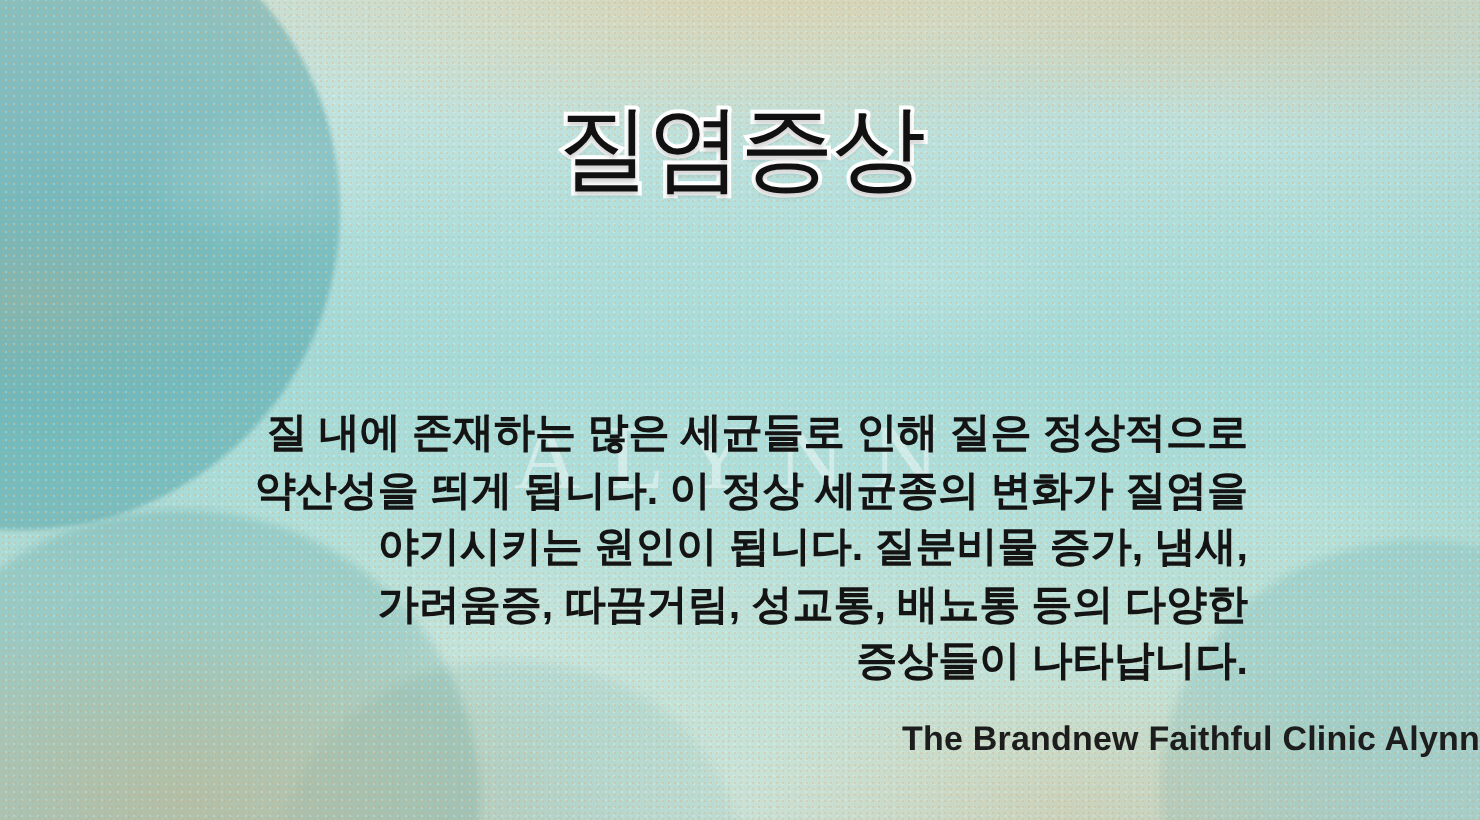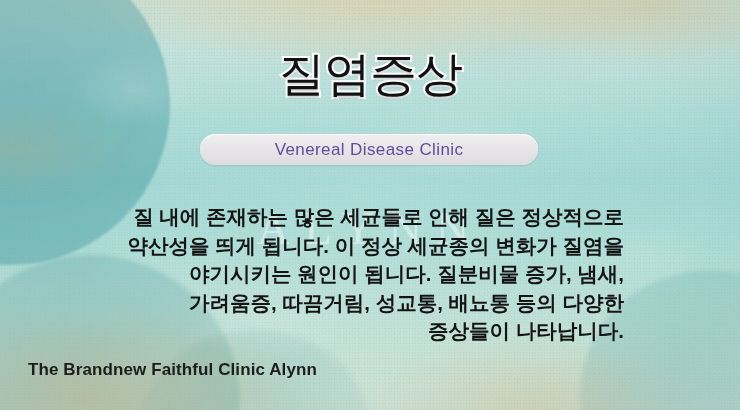--- a/index.html
+++ b/index.html
@@ -134,21 +134,21 @@
   #body-text{
     position:absolute;left:116px;top:203px;width:508px;
     font-size:20.5px;line-height:28.5px;font-weight:600;
     color:#141414;
     text-align:right;
     word-break:keep-all;
   }
 
   #footer-text{
     position:absolute;left:0;right:0;top:360px;
-    text-align:left;
+    text-align:right;
     font-size:17px;font-weight:600;color:#1d1d1d;letter-spacing:.1px;padding-left:28px;
   }
 </style>
 </head>
 <body>
 
 <div id="card">
 
   <div class="bg-layer" id="bg-base"></div>
   <div id="bg-circle-1"></div>
@@ -159,22 +159,19 @@
   <div class="bg-layer" id="bg-mottle"></div>
   <div class="bg-layer" id="bg-grain"></div>
   <div class="bg-layer" id="bg-vignette"></div>
 
   <div class="watermark" id="watermark-top">ALYNN</div>
 
   <div id="content">
 
     <div id="page-title">질염증상</div>
 
-    <div id="subtitle-pill">
-      <span id="subtitle-text">Venereal Disease Clinic</span>
-    </div>
 
     <div id="body-text">질 내에 존재하는 많은 세균들로 인해 질은 정상적으로 약산성을 띄게 됩니다. 이 정상 세균종의 변화가 질염을 야기시키는 원인이 됩니다. 질분비물 증가, 냄새, 가려움증, 따끔거림, 성교통, 배뇨통 등의 다양한 증상들이 나타납니다.</div>
 
     <div id="footer-text">The Brandnew Faithful Clinic Alynn</div>
 
   </div>
 </div>
 
 </body></html>

